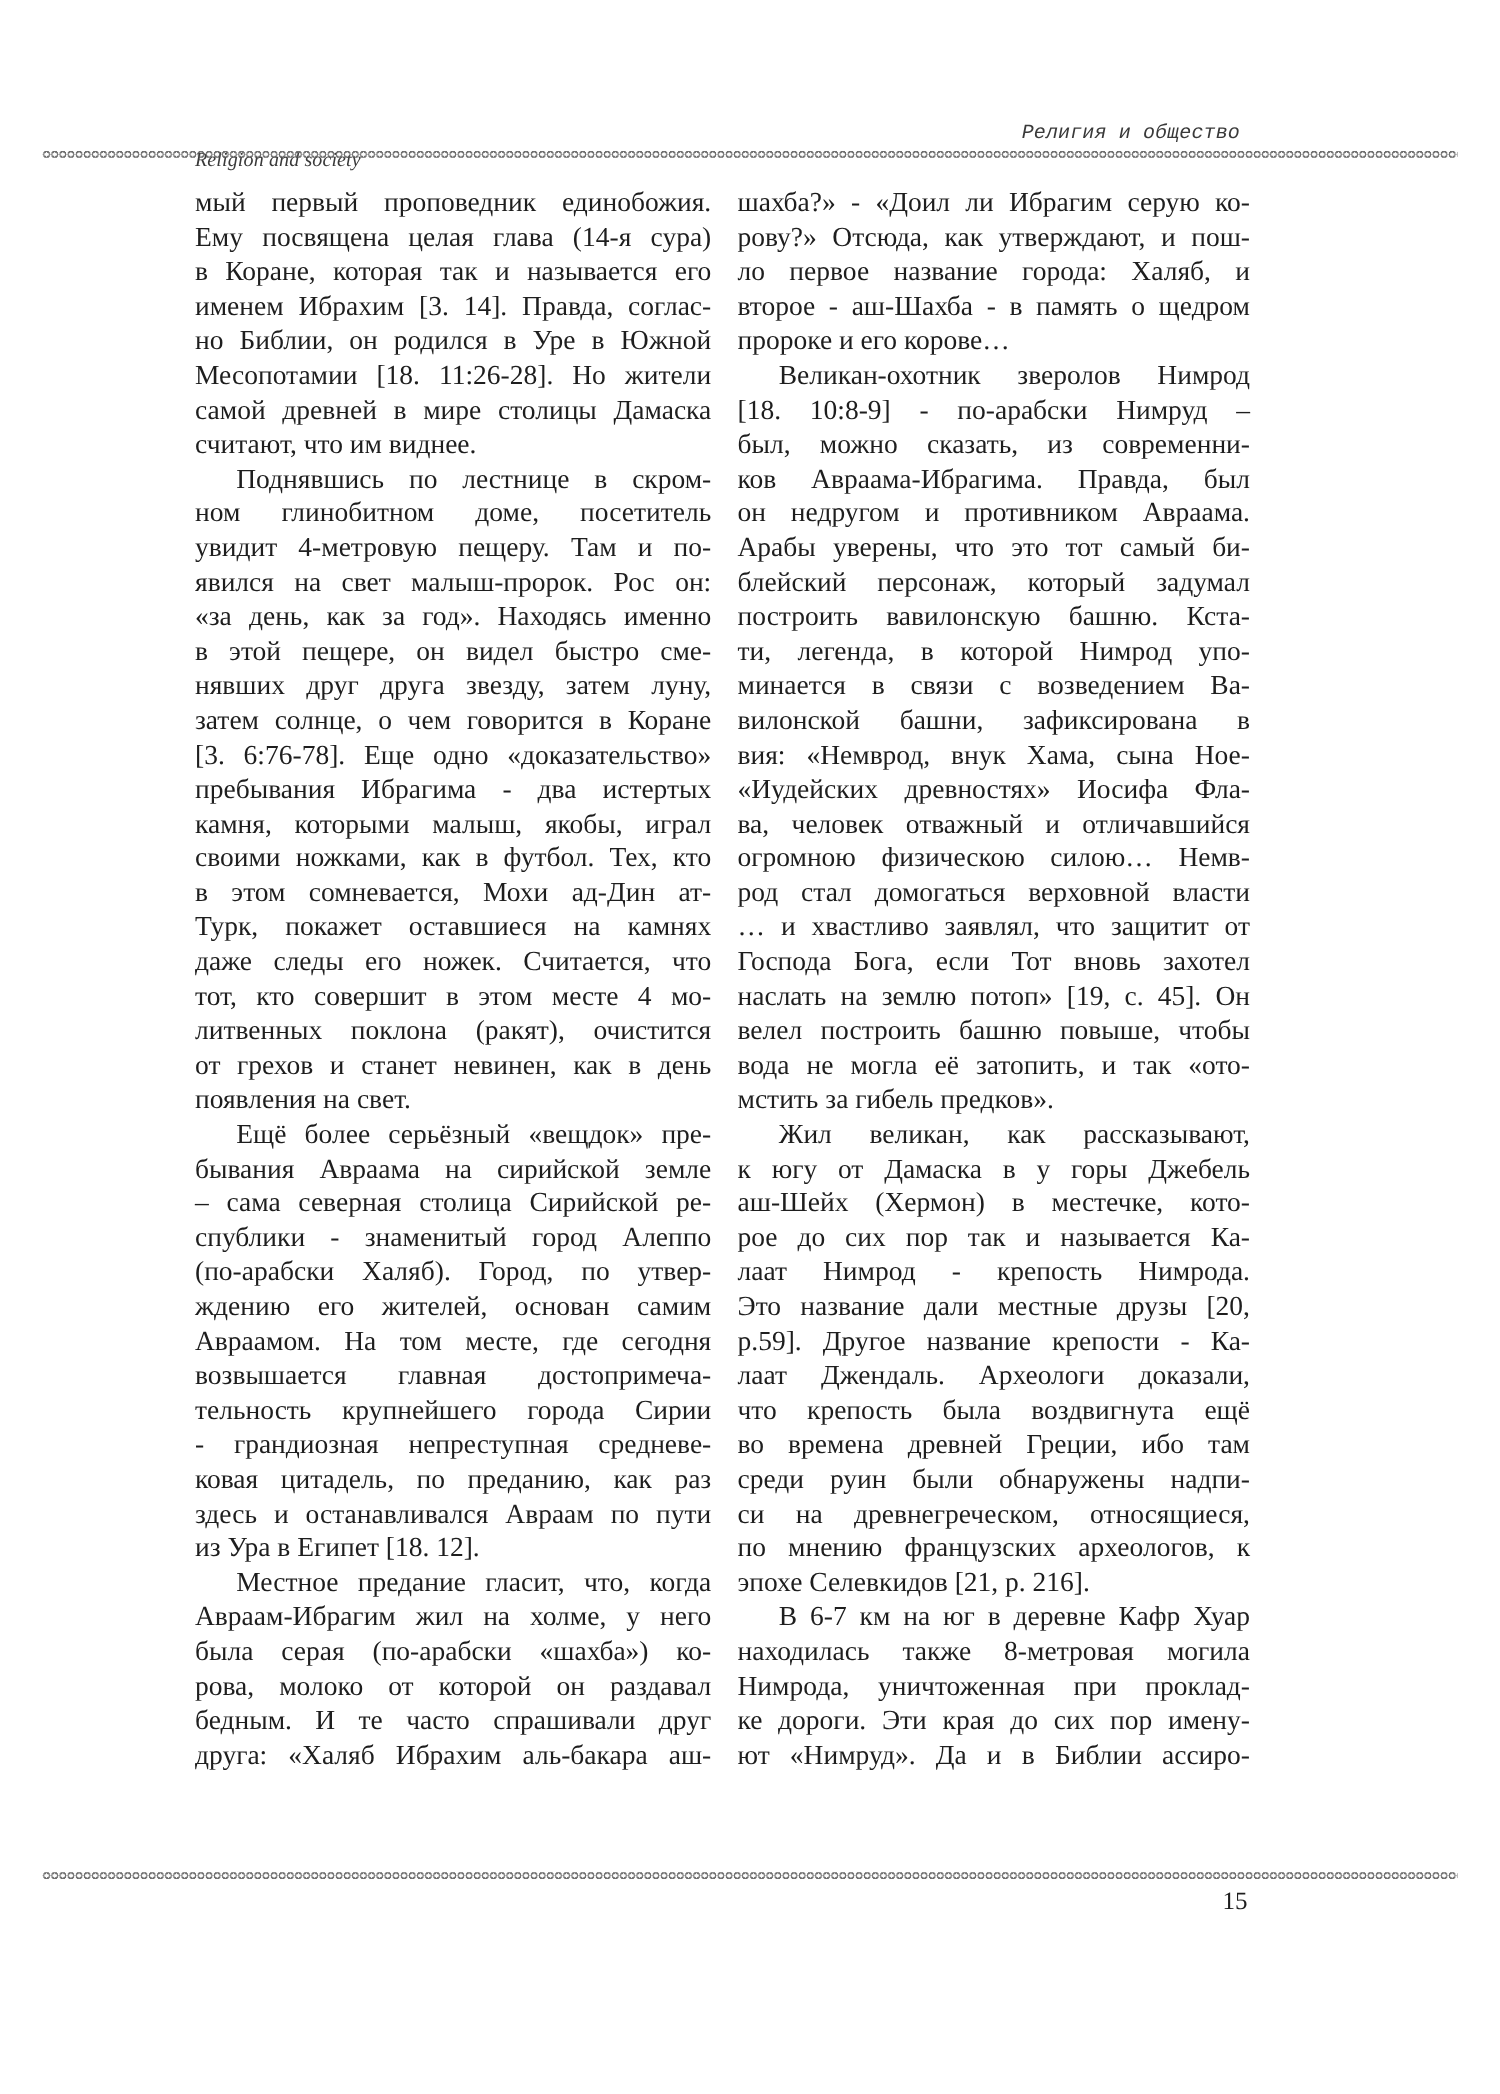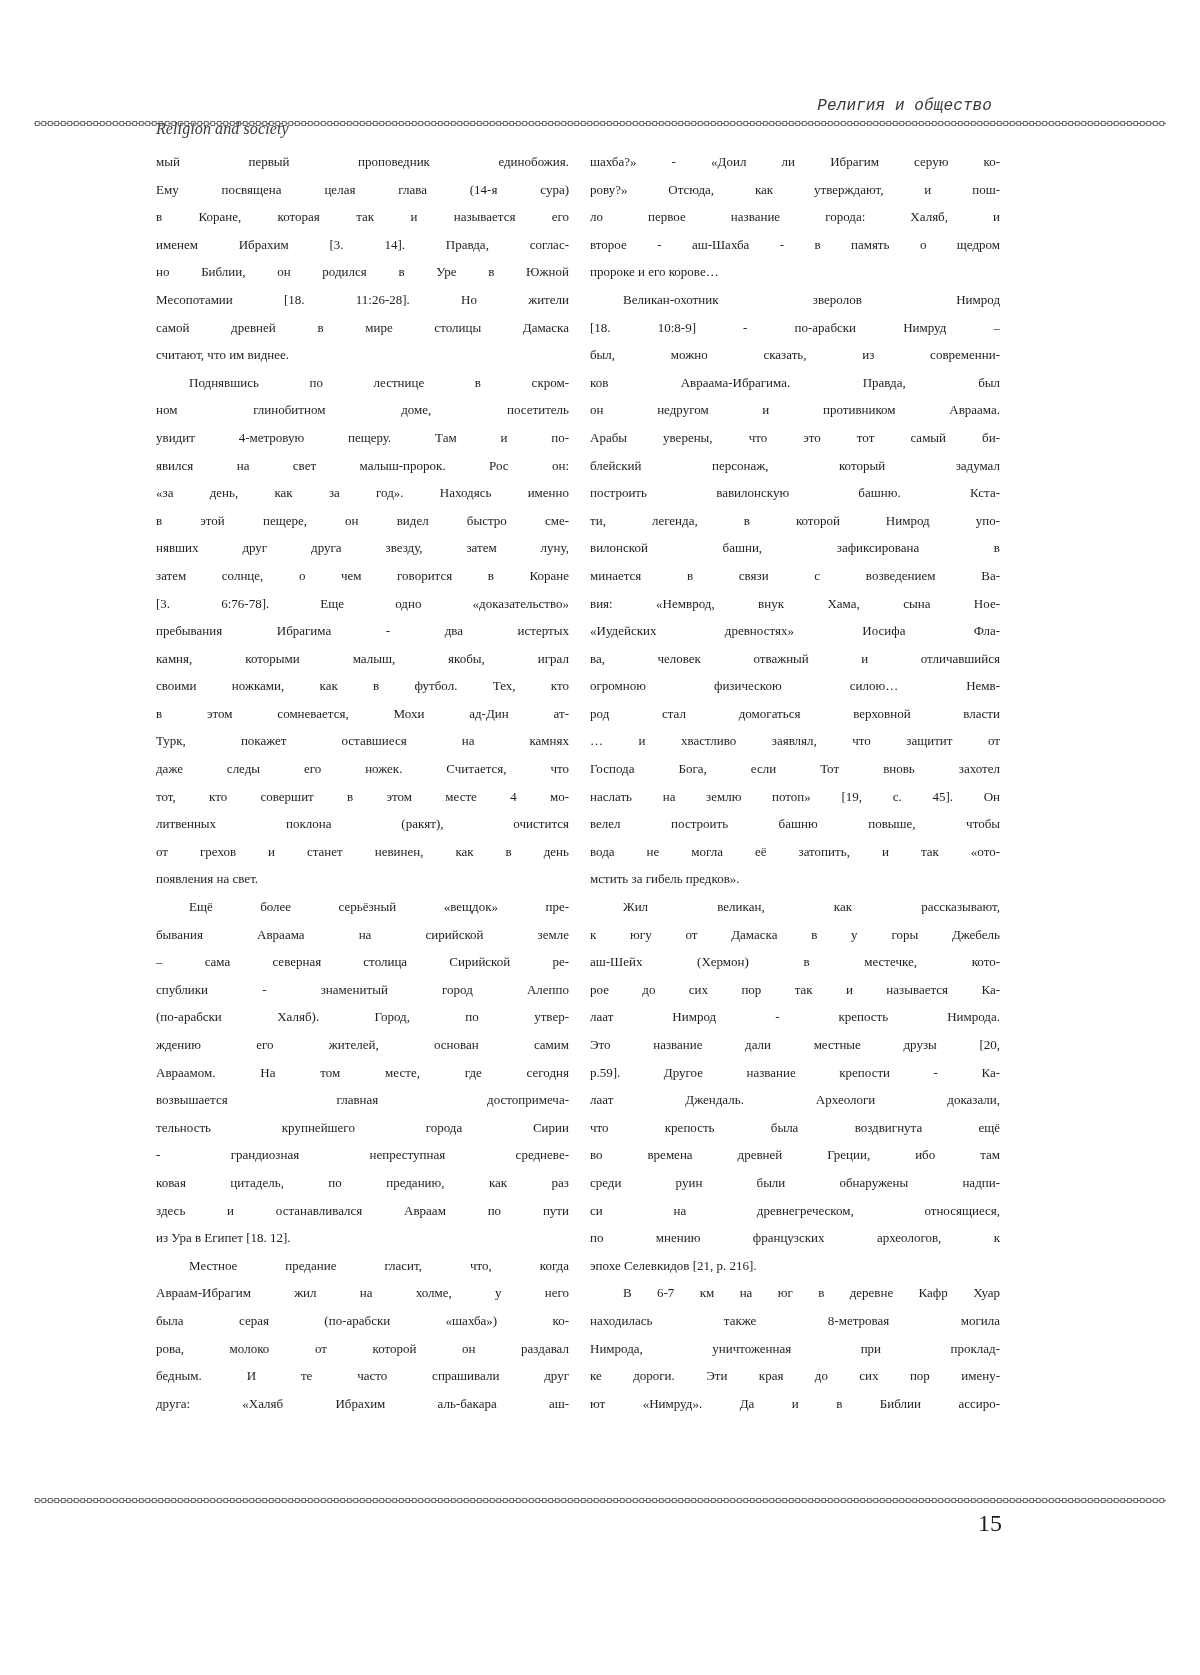--- a/index.html
+++ b/index.html
@@ -36,41 +36,41 @@
       background-size: 6.5px 7px;
       background-repeat: repeat-x;
       opacity: 0.85;
     }
     .ornament.top { top: 120px; }
     .ornament.bottom { top: 1497px; }
     .column {
       position: absolute;
       top: 148px;
       width: 413px;
-      font-size: 13px;
+      font-size: 22px;
       line-height: 27.6px;
       text-align: justify;
       text-align-last: justify;
     }
     .column.left { left: 156px; }
     .column.right { left: 590px; width: 410px; }
     .line {
       display: block;
       white-space: nowrap;
       text-align: justify;
       text-align-last: justify;
       height: 27.6px;
     }
     .line.last { text-align-last: left; }
     .line.indent { padding-left: 33px; }
     .page-number {
       position: absolute;
       top: 1510px;
       left: 978px;
-      font-size: 24px;
+      font-size: 20px;
       color: #1e1e1e;
     }
   </style>
 </head>
 <body>
 
 <div class="running-head left">Religion and society</div>
 <div class="running-head right">Религия и общество</div>
 <div class="ornament top"></div>
 
@@ -141,22 +141,22 @@
     <div>
       <span class="line indent">Великан-охотник зверолов Нимрод</span>
       <span class="line">[18. 10:8-9] - по-арабски Нимруд –</span>
       <span class="line">был, можно сказать, из современни-</span>
       <span class="line">ков Авраама-Ибрагима. Правда, был</span>
       <span class="line">он недругом и противником Авраама.</span>
       <span class="line">Арабы уверены, что это тот самый би-</span>
       <span class="line">блейский персонаж, который задумал</span>
       <span class="line">построить вавилонскую башню. Кста-</span>
       <span class="line">ти, легенда, в которой Нимрод упо-</span>
+      <span class="line">минается в связи с возведением Ва-</span>
       <span class="line">вилонской башни, зафиксирована в</span>
-      <span class="line">минается в связи с возведением Ва-</span>
       <span class="line">вия: «Немврод, внук Хама, сына Ное-</span>
       <span class="line">«Иудейских древностях» Иосифа Фла-</span>
       <span class="line">ва, человек отважный и отличавшийся</span>
       <span class="line">огромною физическою силою… Немв-</span>
       <span class="line">род стал домогаться верховной власти</span>
       <span class="line">… и хвастливо заявлял, что защитит от</span>
       <span class="line">Господа Бога, если Тот вновь захотел</span>
       <span class="line">наслать на землю потоп» [19, с. 45]. Он</span>
       <span class="line">велел построить башню повыше, чтобы</span>
       <span class="line">вода не могла её затопить, и так «ото-</span>

